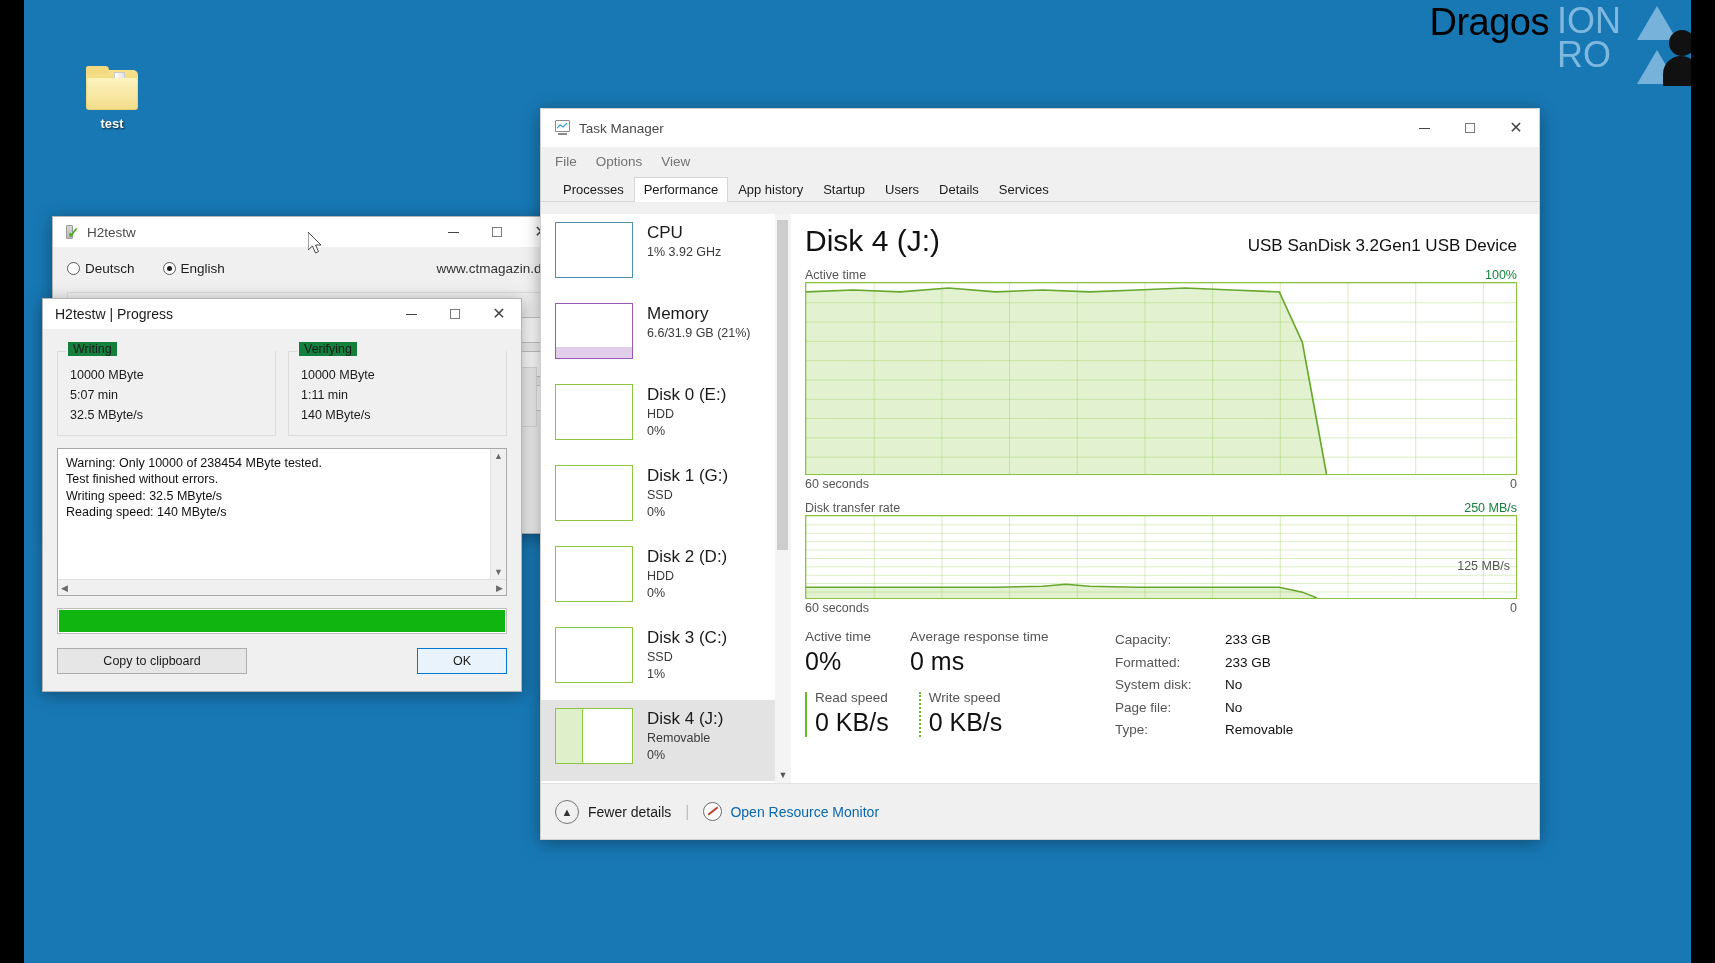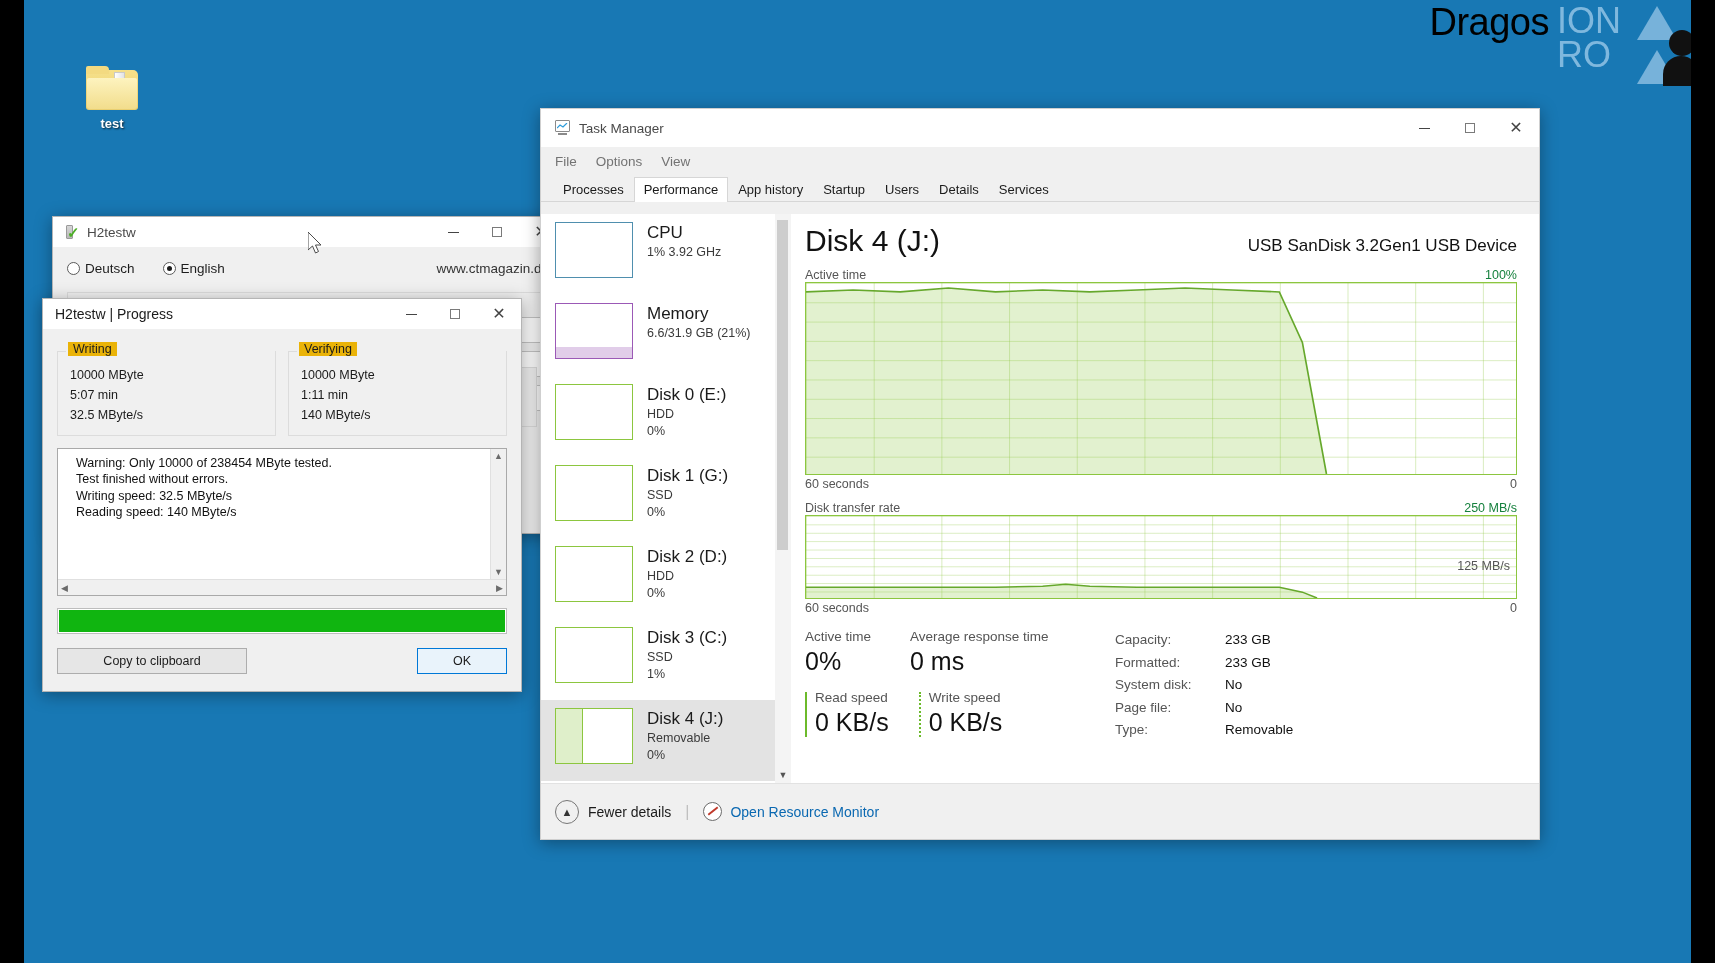--- a/index.html
+++ b/index.html
@@ -179,34 +179,34 @@
   #h2-prog { left: 42px; top: 298px; width: 480px; height: 394px; }
   #h2-prog .titlebar .ttl { margin-left: 0; color: #1b1b1b; font-size: 14px; }
   #h2-prog .titlebar { padding-left: 12px; }
   .prog-body { padding: 12px 14px 0; position: relative; }
   .grp-row { display: flex; gap: 12px; }
   .grp {
     flex: 1; border: 1px solid #dcdcdc; border-top: none;
     padding: 0 0 10px 0; position: relative; margin-top: 10px;
   }
   .grp-legend {
-    position: absolute; top: -9px; left: 10px; background: #eab308;
+    position: absolute; top: -9px; left: 10px; background: #15803d;
     padding: 0 5px; font-size: 12.5px; color: #1b1b1b; text-align: center;
   }
   .grp::before {
     content:''; position:absolute; top:0; left:0; width:8px; height:1px; background:#dcdcdc;
   }
   .grp-inner { padding: 14px 12px 0; }
   .grp-inner div { font-size: 12.5px; color: #1b1b1b; line-height: 20px; }
 
   .log-box {
     margin-top: 12px; border: 1px solid #a9a9a9; background: #fff;
     height: 148px; position: relative; overflow: hidden;
   }
-  .log-text { padding: 6px 18px; }
+  .log-text { padding: 6px 8px; }
   .log-text div { font-size: 12.5px; color: #111; line-height: 16.4px; white-space: nowrap; }
   .vscroll {
     position: absolute; right: 0; top: 0; bottom: 16px; width: 16px;
     background: #f0f0f0; border-left: 1px solid #e0e0e0;
     display: flex; flex-direction: column; justify-content: space-between;
     align-items: center;
   }
   .vscroll .arw { font-size: 9px; color: #6b6b6b; padding: 2px 0; }
   .hscroll {
     position: absolute; left: 0; right: 0; bottom: 0; height: 16px;

